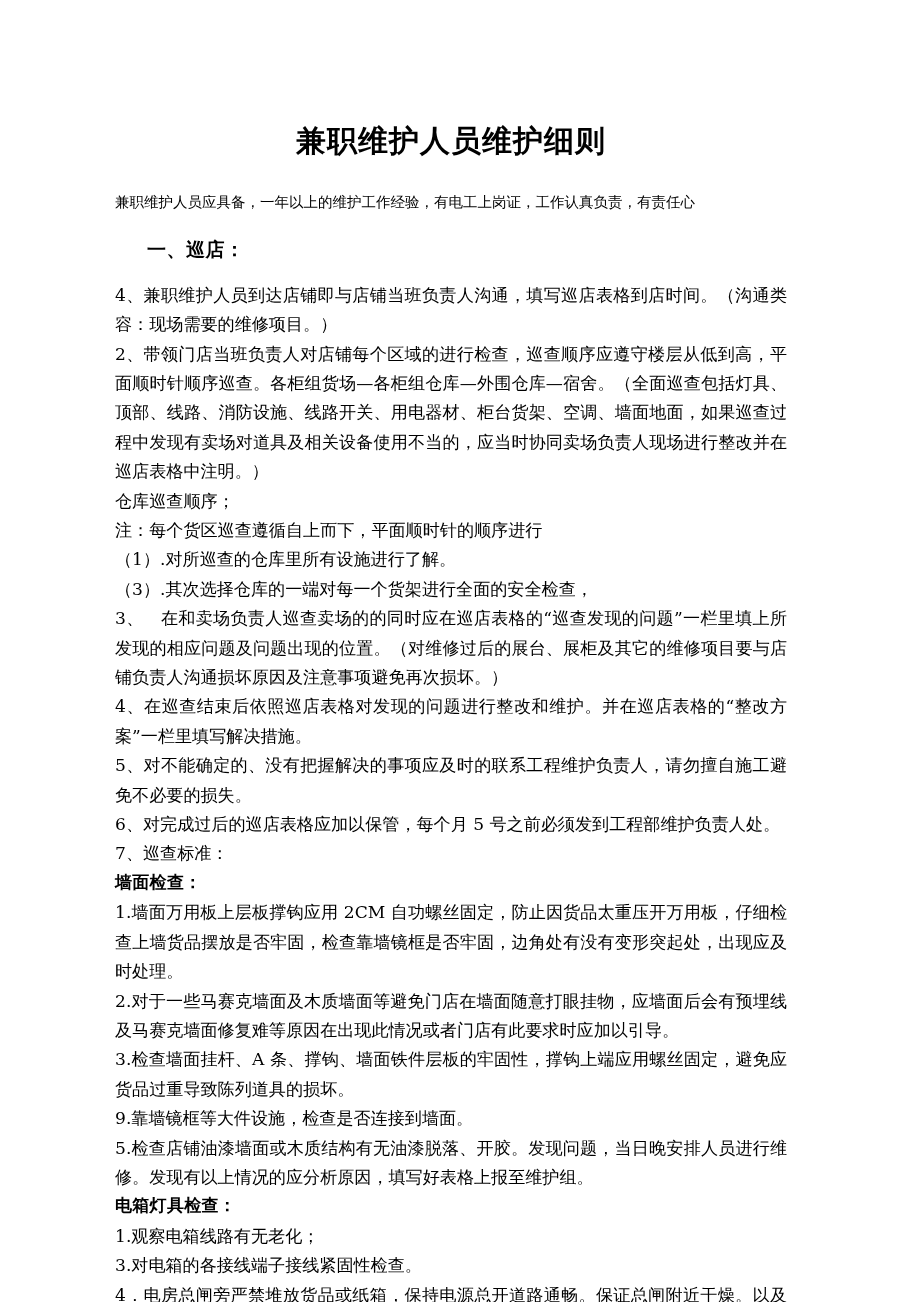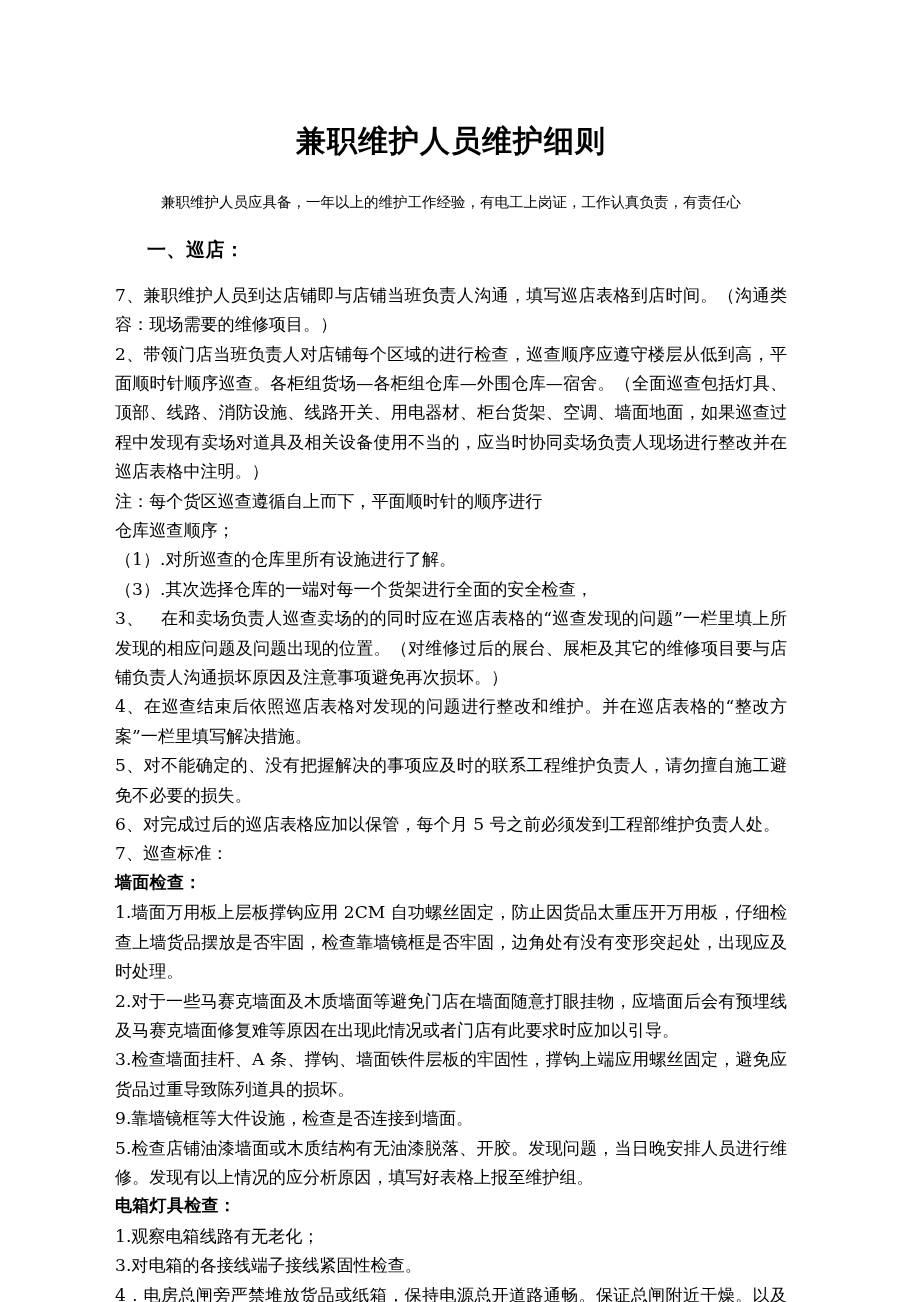--- a/index.html
+++ b/index.html
@@ -34,21 +34,20 @@
     line-height: 1.25;
     text-align: center;
     letter-spacing: 1px;
     margin: 14px;
     padding-top: 108px;
     color: #000000;
   }
   .doc-subtitle {
     font-size: 14.5px;
     line-height: 1.5;
-    text-align: center;
     margin: 0;
     padding-top: 18px;
     white-space: nowrap;
     color: #000000;
   }
   .section-heading {
     font-family: "DejaVu Sans", "Liberation Sans", sans-serif;
     font-weight: bold;
     font-size: 19px;
     line-height: 1.5;
@@ -82,24 +81,24 @@
 <div class="page">
   <div class="content">
 
     <h1 class="doc-title">兼职维护人员维护细则</h1>
 
     <p class="doc-subtitle">兼职维护人员应具备，一年以上的维护工作经验，有电工上岗证，工作认真负责，有责任心</p>
 
     <h2 class="section-heading">一、巡店：</h2>
 
     <div class="body-block">
-      <p class="para">7、兼职维护人员到达店铺即与店铺当班负责人沟通，填写巡店表格到店时间。（沟通类容：现场需要的维修项目。）</p>
+      <p class="para">4、兼职维护人员到达店铺即与店铺当班负责人沟通，填写巡店表格到店时间。（沟通类容：现场需要的维修项目。）</p>
       <p class="para">2、带领门店当班负责人对店铺每个区域的进行检查，巡查顺序应遵守楼层从低到高，平面顺时针顺序巡查。各柜组货场—各柜组仓库—外围仓库—宿舍。（全面巡查包括灯具、顶部、线路、消防设施、线路开关、用电器材、柜台货架、空调、墙面地面，如果巡查过程中发现有卖场对道具及相关设备使用不当的，应当时协同卖场负责人现场进行整改并在巡店表格中注明。）</p>
+      <p class="para">仓库巡查顺序；</p>
       <p class="para">注：每个货区巡查遵循自上而下，平面顺时针的顺序进行</p>
-      <p class="para">仓库巡查顺序；</p>
       <p class="para">（1）.对所巡查的仓库里所有设施进行了解。</p>
       <p class="para">（3）.其次选择仓库的一端对每一个货架进行全面的安全检查，</p>
       <p class="para">3、　在和卖场负责人巡查卖场的的同时应在巡店表格的“巡查发现的问题”一栏里填上所发现的相应问题及问题出现的位置。（对维修过后的展台、展柜及其它的维修项目要与店铺负责人沟通损坏原因及注意事项避免再次损坏。）</p>
       <p class="para">4、在巡查结束后依照巡店表格对发现的问题进行整改和维护。并在巡店表格的“整改方案”一栏里填写解决措施。</p>
       <p class="para">5、对不能确定的、没有把握解决的事项应及时的联系工程维护负责人，请勿擅自施工避免不必要的损失。</p>
       <p class="para">6、对完成过后的巡店表格应加以保管，每个月 5 号之前必须发到工程部维护负责人处。</p>
       <p class="para">7、巡查标准：</p>
       <p class="para bold">墙面检查：</p>
       <p class="para">1.墙面万用板上层板撑钩应用 2CM 自功螺丝固定，防止因货品太重压开万用板，仔细检查上墙货品摆放是否牢固，检查靠墙镜框是否牢固，边角处有没有变形突起处，出现应及时处理。</p>
       <p class="para">2.对于一些马赛克墙面及木质墙面等避免门店在墙面随意打眼挂物，应墙面后会有预埋线及马赛克墙面修复难等原因在出现此情况或者门店有此要求时应加以引导。</p>

